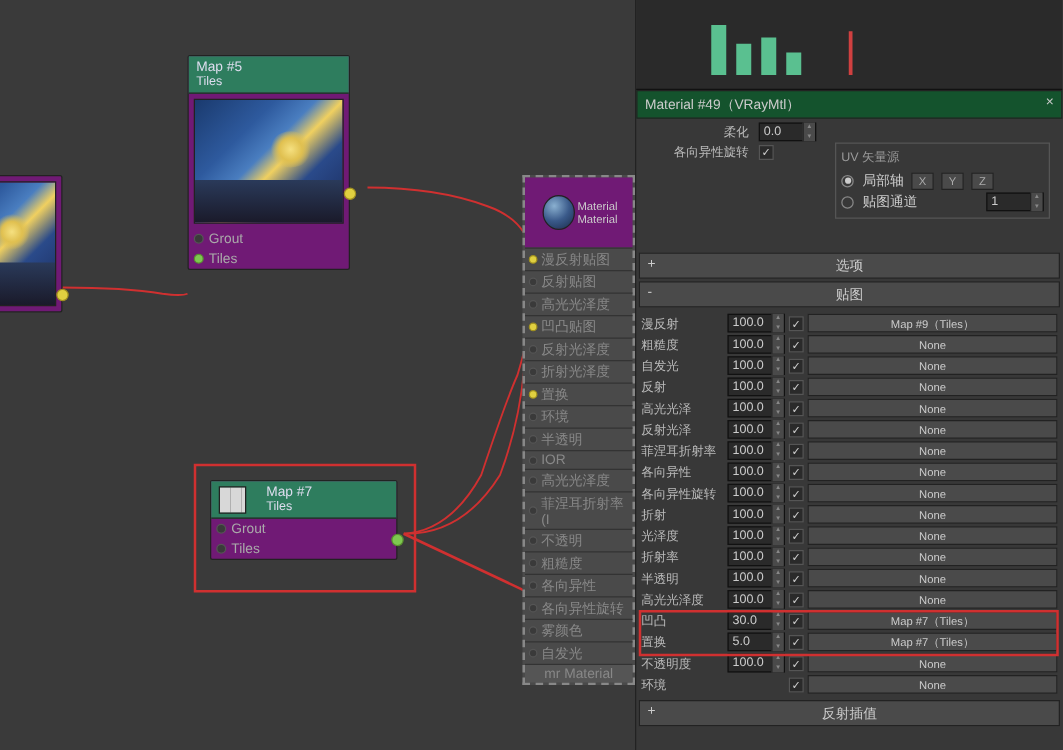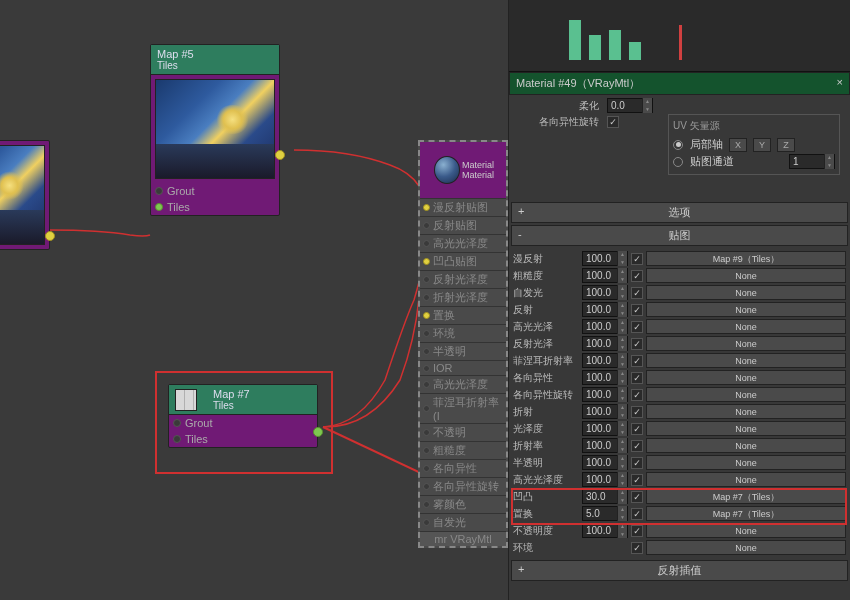--- a/index.html
+++ b/index.html
@@ -191,21 +191,21 @@
         <div class="mat-slot">
           <span class="dot"></span>
           <span>雾颜色</span>
         </div>
         <div class="mat-slot">
           <span class="dot"></span>
           <span>自发光</span>
         </div>
       </div>
     <div class="mat-slot" style="background:#555;justify-content:center">
-        <span>mr VRayMtl</span>
+        <span>mr Material</span>
       </div>
   </div>
 </div>
 
 <div class="panel">
   <div class="panel-top">
     <div class="mini-bars">
       <div style="height:40px"></div>
         <div style="height:25px;background:#5ac090"></div>
       <div style="height:30px;background:#5ac090"></div>

